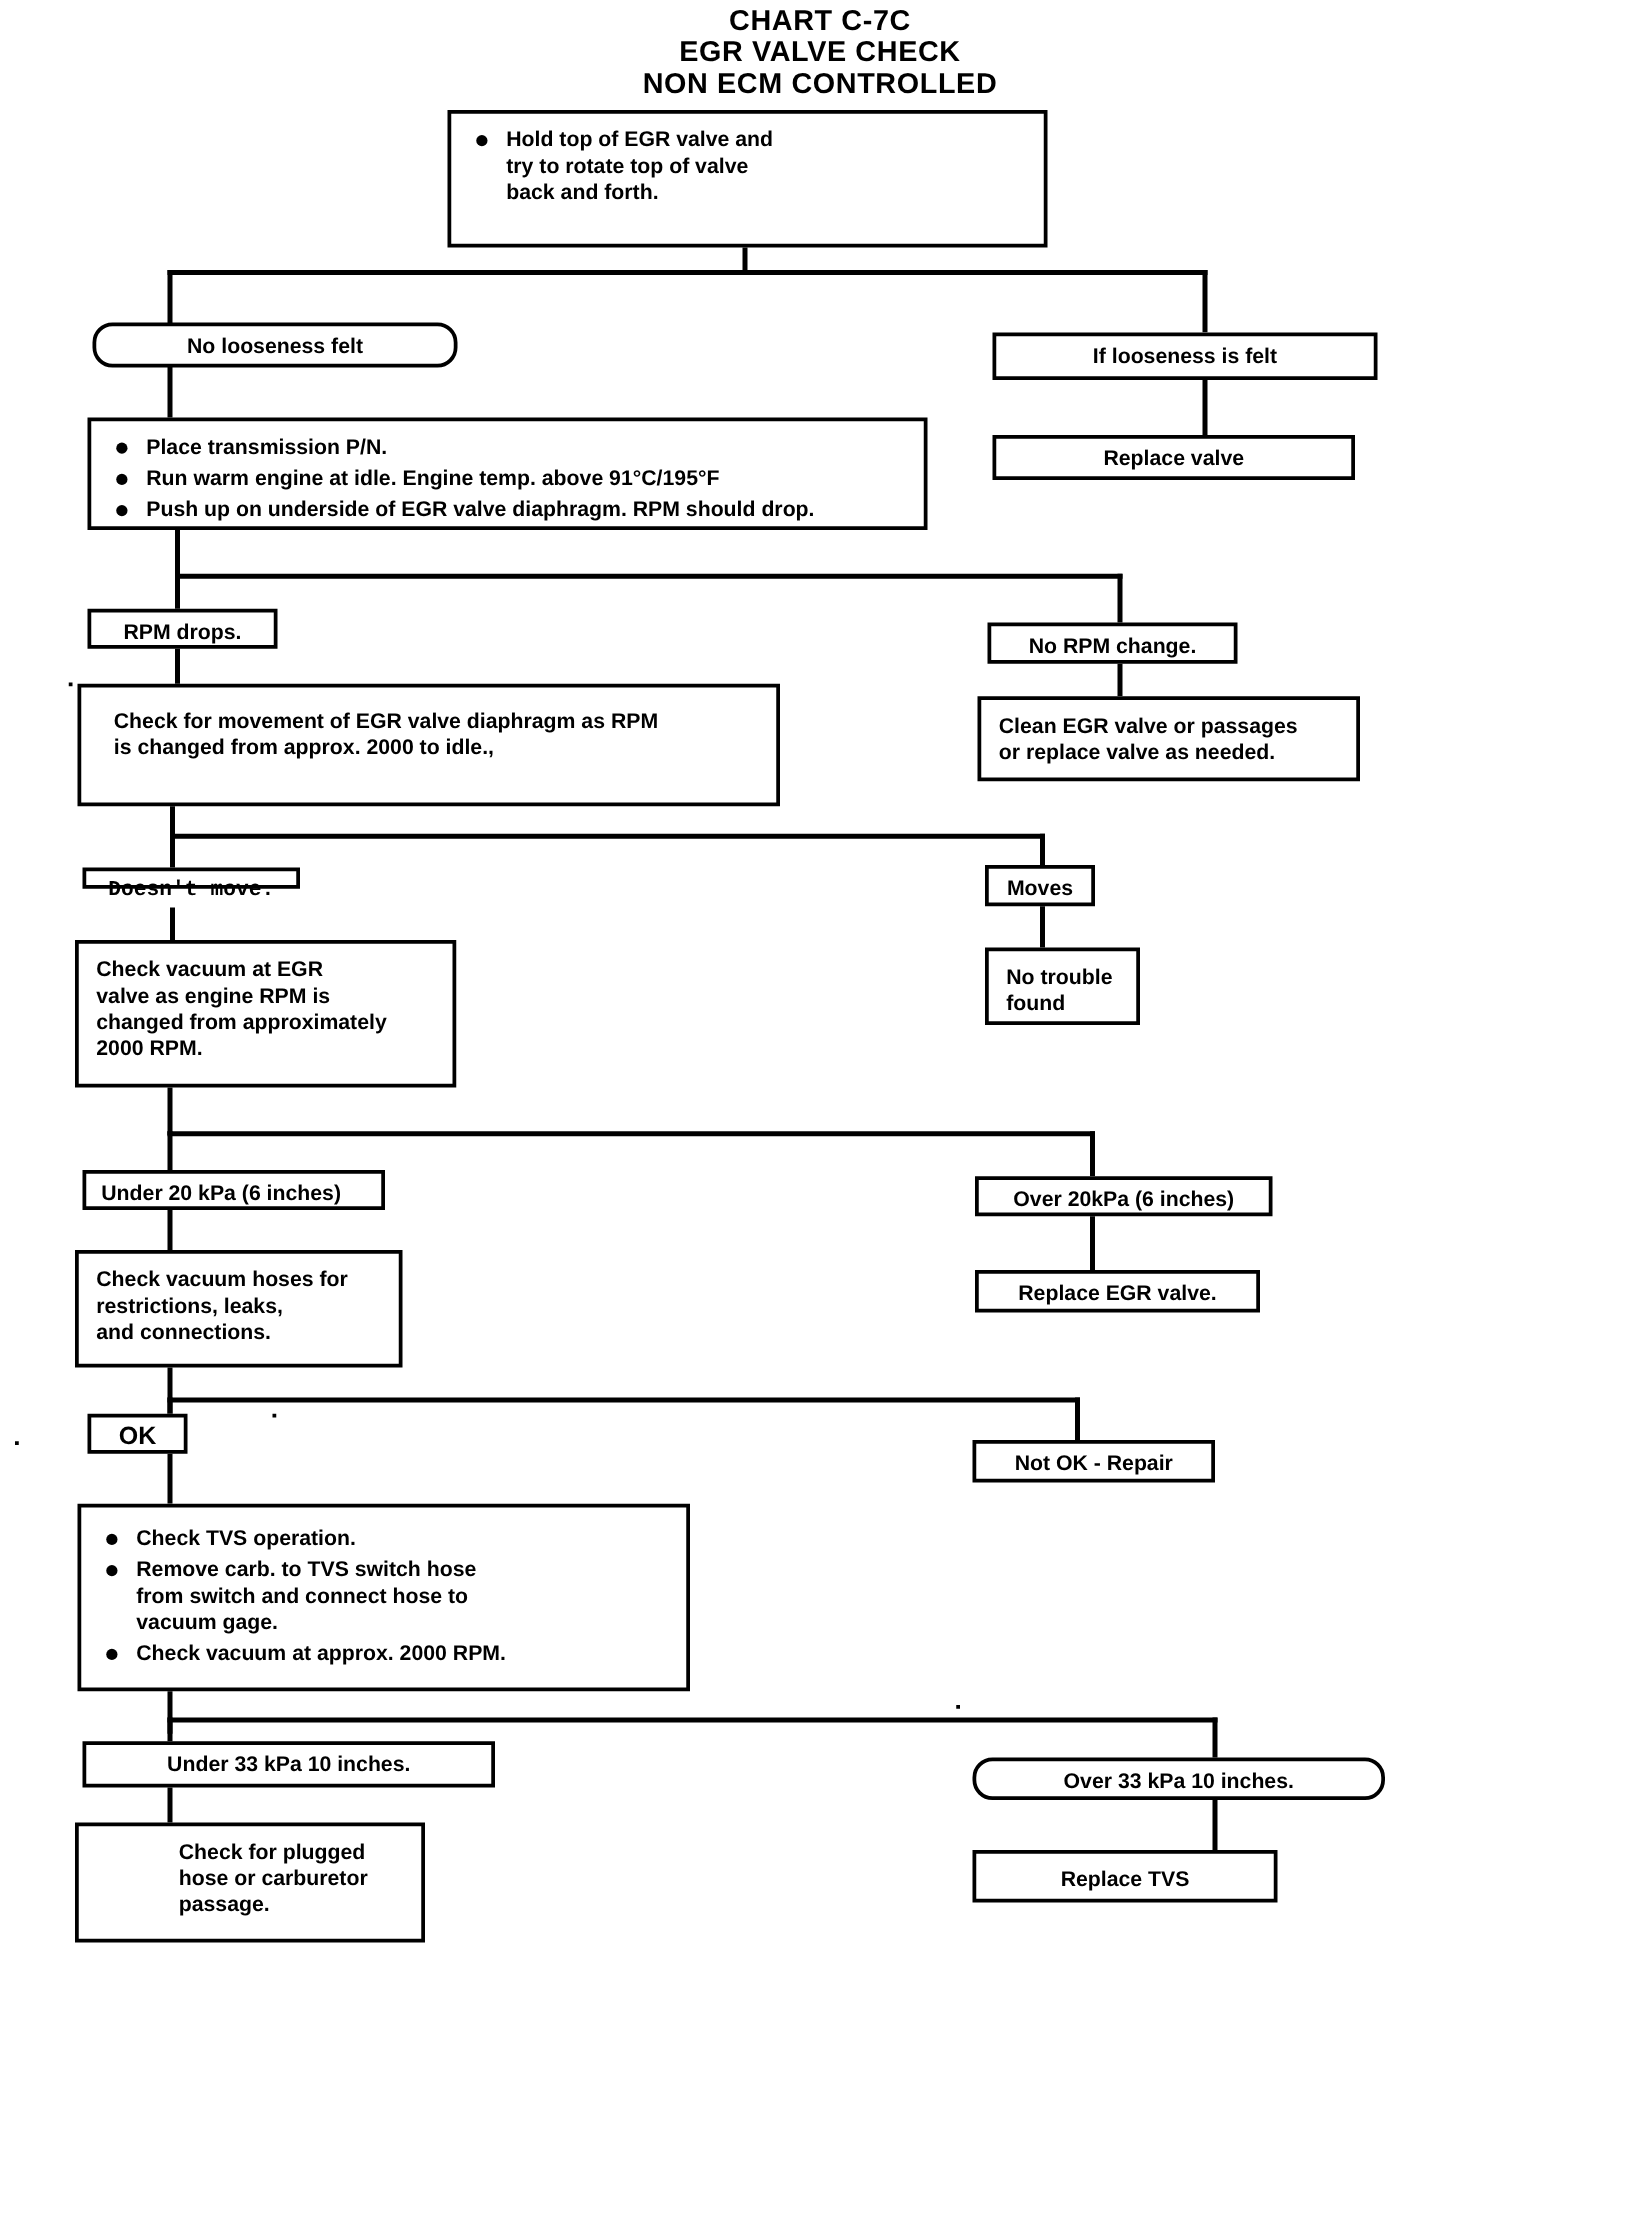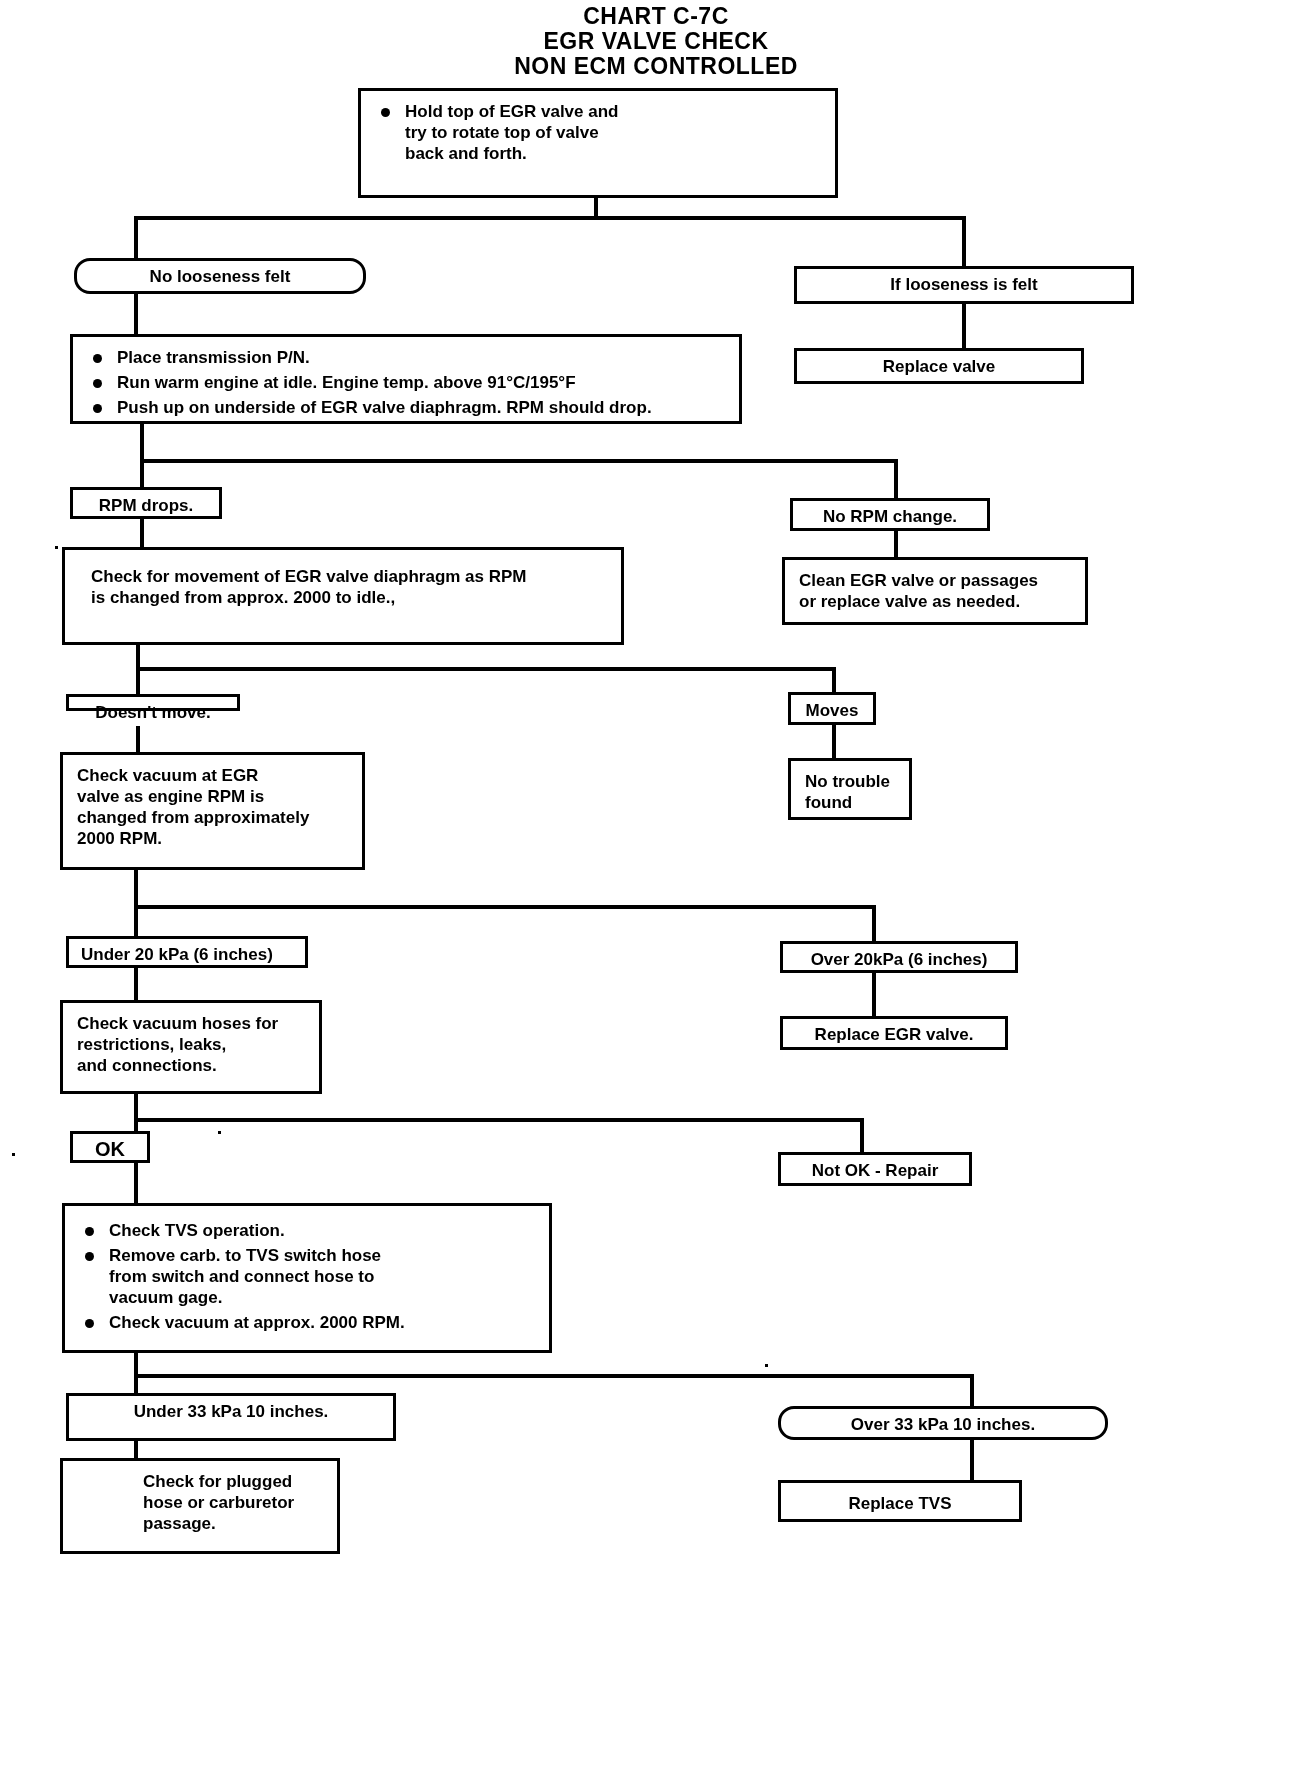--- a/index.html
+++ b/index.html
@@ -171,21 +171,21 @@
       <li style="white-space:pre-line;">Hold top of EGR valve and
 try to rotate top of valve
 back and forth.</li>
     </ul>
   </div>
 
   <div class="node pad-label center" style="left:74px; top:258px; width:292px; height:36px;border-radius:16px;">
     <span class="txt">No looseness felt</span>
   </div>
 
-  <div class="node pad-label center" style="left:794px; top:266px; width:340px; height:38px;">
+  <div class="node pad-label center" style="left:794px; top:266px; width:308px; height:38px;">
     <span class="txt">If looseness is felt</span>
   </div>
 
   <div class="node pad-label center" style="left:794px; top:348px; width:290px; height:36px;">
     <span class="txt">Replace valve</span>
   </div>
 
   <div class="node pad-body" style="left:70px; top:334px; width:672px; height:90px;">
     <ul class="bullets">
       <li>Place transmission P/N.</li>
@@ -205,21 +205,21 @@
   <div class="node pad-body lines" style="left:62px; top:547px; width:562px; height:98px; padding-left:26px; padding-top:16px;">
     <span class="ln">Check for movement of EGR valve diaphragm as RPM</span>
     <span class="ln">is changed from approx. 2000 to idle.,</span>
   </div>
 
   <div class="node pad-body lines" style="left:782px; top:557px; width:306px; height:68px;">
     <span class="ln">Clean EGR valve or passages</span>
     <span class="ln">or replace valve as needed.</span>
   </div>
 
-  <div class="node pad-label center" style="left:66px; top:694px; width:174px; height:16px;">
+  <div class="node pad-label center" style="left:66px; top:694px; width:174px; height:16px;font-family:Liberation Mono, monospace;">
     <span class="txt">Doesn't move.</span>
   </div>
 
   <div class="node pad-label center" style="left:788px; top:692px; width:88px; height:33px;">
     <span class="txt">Moves</span>
   </div>
 
   <div class="node pad-body lines" style="left:60px; top:752px; width:305px; height:118px;">
     <span class="ln">Check vacuum at EGR</span>
     <span class="ln">valve as engine RPM is</span>
@@ -261,21 +261,21 @@
   <div class="node pad-body" style="left:62px; top:1203px; width:490px; height:150px; padding-top:14px;">
     <ul class="bullets">
       <li>Check TVS operation.</li>
       <li style="white-space:pre-line;">Remove carb. to TVS switch hose
 from switch and connect hose to
 vacuum gage.</li>
       <li>Check vacuum at approx. 2000 RPM.</li>
     </ul>
   </div>
 
-  <div class="node pad-label center" style="left:66px; top:1393px; width:330px; height:48px;text-align:center;">
+  <div class="node pad-label center" style="left:66px; top:1393px; width:330px; height:37px;text-align:center;">
     <span class="txt">Under 33 kPa 10 inches.</span>
   </div>
 
   <div class="node pad-label center" style="left:778px; top:1406px; width:330px; height:34px;border-radius:16px;">
     <span class="txt">Over 33 kPa 10 inches.</span>
   </div>
 
   <div class="node pad-body lines" style="left:60px; top:1458px; width:280px; height:96px; padding-left:80px;">
     <span class="ln">Check for plugged</span>
     <span class="ln">hose or carburetor</span>

